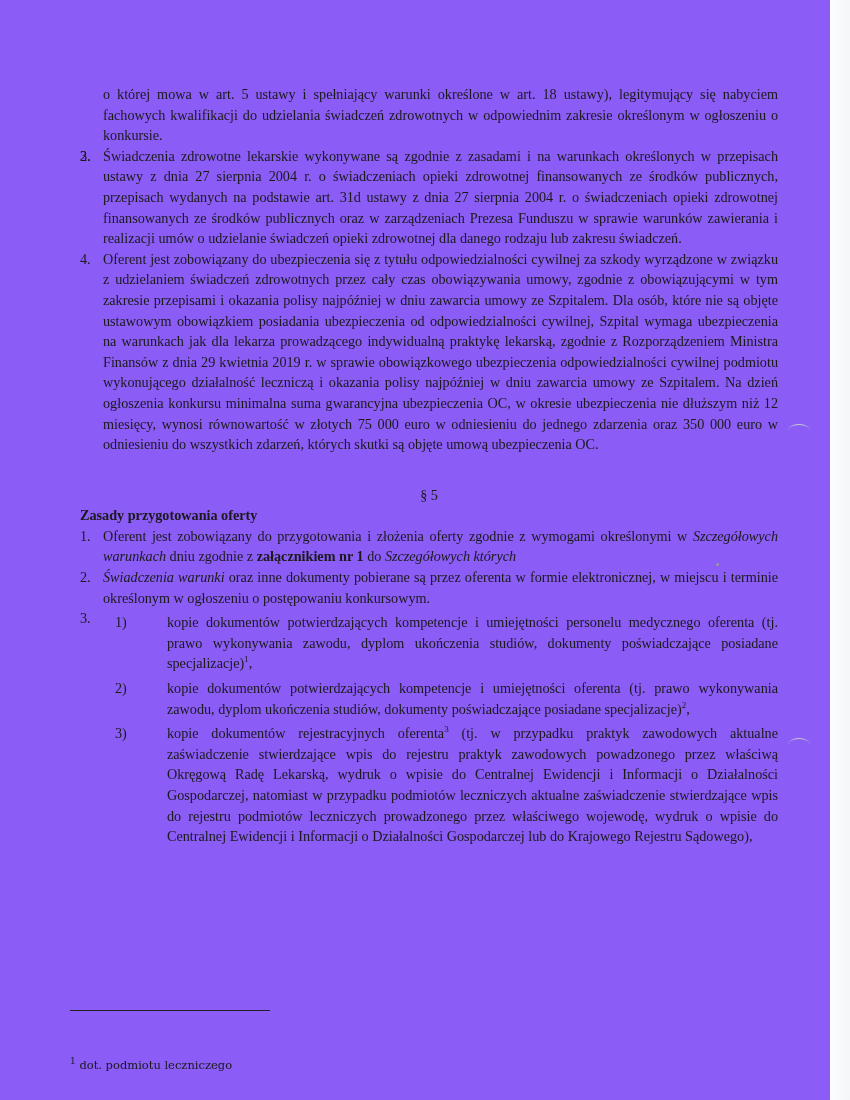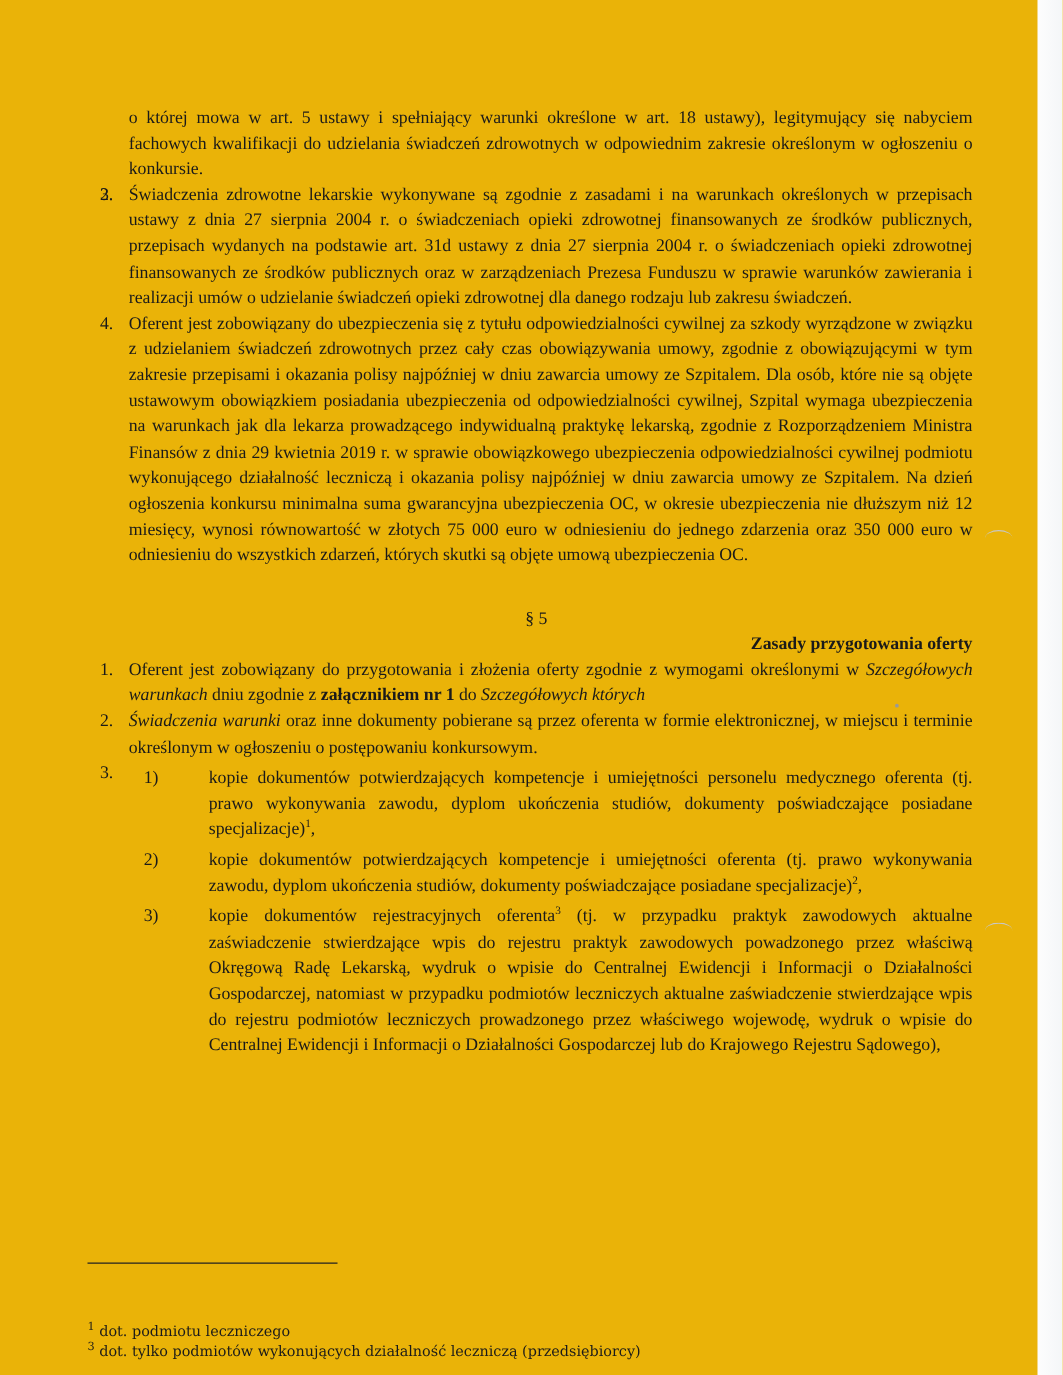--- a/index.html
+++ b/index.html
@@ -1,29 +1,29 @@
 <!DOCTYPE html>
 <html><head>
 <meta charset="utf-8">
 <style>
   html, body { margin: 0; padding: 0; background: #ffffff; }
   body { width: 850px; height: 1100px; position: relative; overflow: hidden;
          font-family: "Liberation Serif", serif; color: #1a1a1a; }
-  .page { position: absolute; left: 0; top: 0; width: 850px; height: 1100px; background: #eab308; }
+  .page { position: absolute; left: 0; top: 0; width: 850px; height: 1100px; background: #8b5cf6; }
   .edge { position: absolute; right: 0; top: 0; width: 20px; height: 1100px;
           background: linear-gradient(to right, #fdfdfd, #f4f6f8); }
   .content { position: absolute; left: 80px; top: 84px; width: 698px; font-size: 14.2px; line-height: 20.6px; }
   p { margin: 0; text-align: justify; }
   .item { position: relative; padding-left: 23px; text-align: justify; }
   .item .num { position: absolute; left: 0; top: 0; }
   .cont { padding-left: 23px; text-align: justify; }
   .sub { position: relative; padding-left: 64px; margin-left: 23px; text-align: justify; margin-top: 4px; }
   .sub .num { position: absolute; left: 12px; top: 0; }
   .sec { text-align: center; margin-top: 14px; }
-  .sec-title { text-align: right; font-weight: bold; }
+  .sec-title { text-align: left; font-weight: bold; }
   sup { font-size: 9px; line-height: 0; }
   .fn-rule { position: absolute; left: 70px; top: 1010px; width: 200px; border-top: 1px solid #222; }
   .footnotes { position: absolute; left: 70px; top: 1018px; font-family: "DejaVu Serif", serif; font-size: 11.5px; line-height: 15.5px; margin-top: 40px; }
   .mark { position: absolute; width: 22px; height: 12px; border-top: 1px solid #c7c7c7; border-radius: 50% 50% 0 0; }
   .dot { position: absolute; width: 3px; height: 3px; background: #999; border-radius: 50%; }
   i { font-style: italic; }
   b { font-weight: bold; }
 </style>
 </head>
 <body>
@@ -76,15 +76,14 @@
     </div>
   </div>
 
   <div class="mark" style="left:788px; top:424px;"></div>
   <div class="mark" style="left:788px; top:738px;"></div>
   <div class="dot" style="left:716px; top:563px;"></div>
 
   <div class="fn-rule"></div>
   <div class="footnotes">
     <div><sup>1</sup> <span>dot. podmiotu leczniczego</span></div>
-    <div><sup>3</sup> <span>dot. tylko podmiotów wykonujących działalność leczniczą (przedsiębiorcy)</span></div>
   </div>
 </div>
 
 </body></html>

